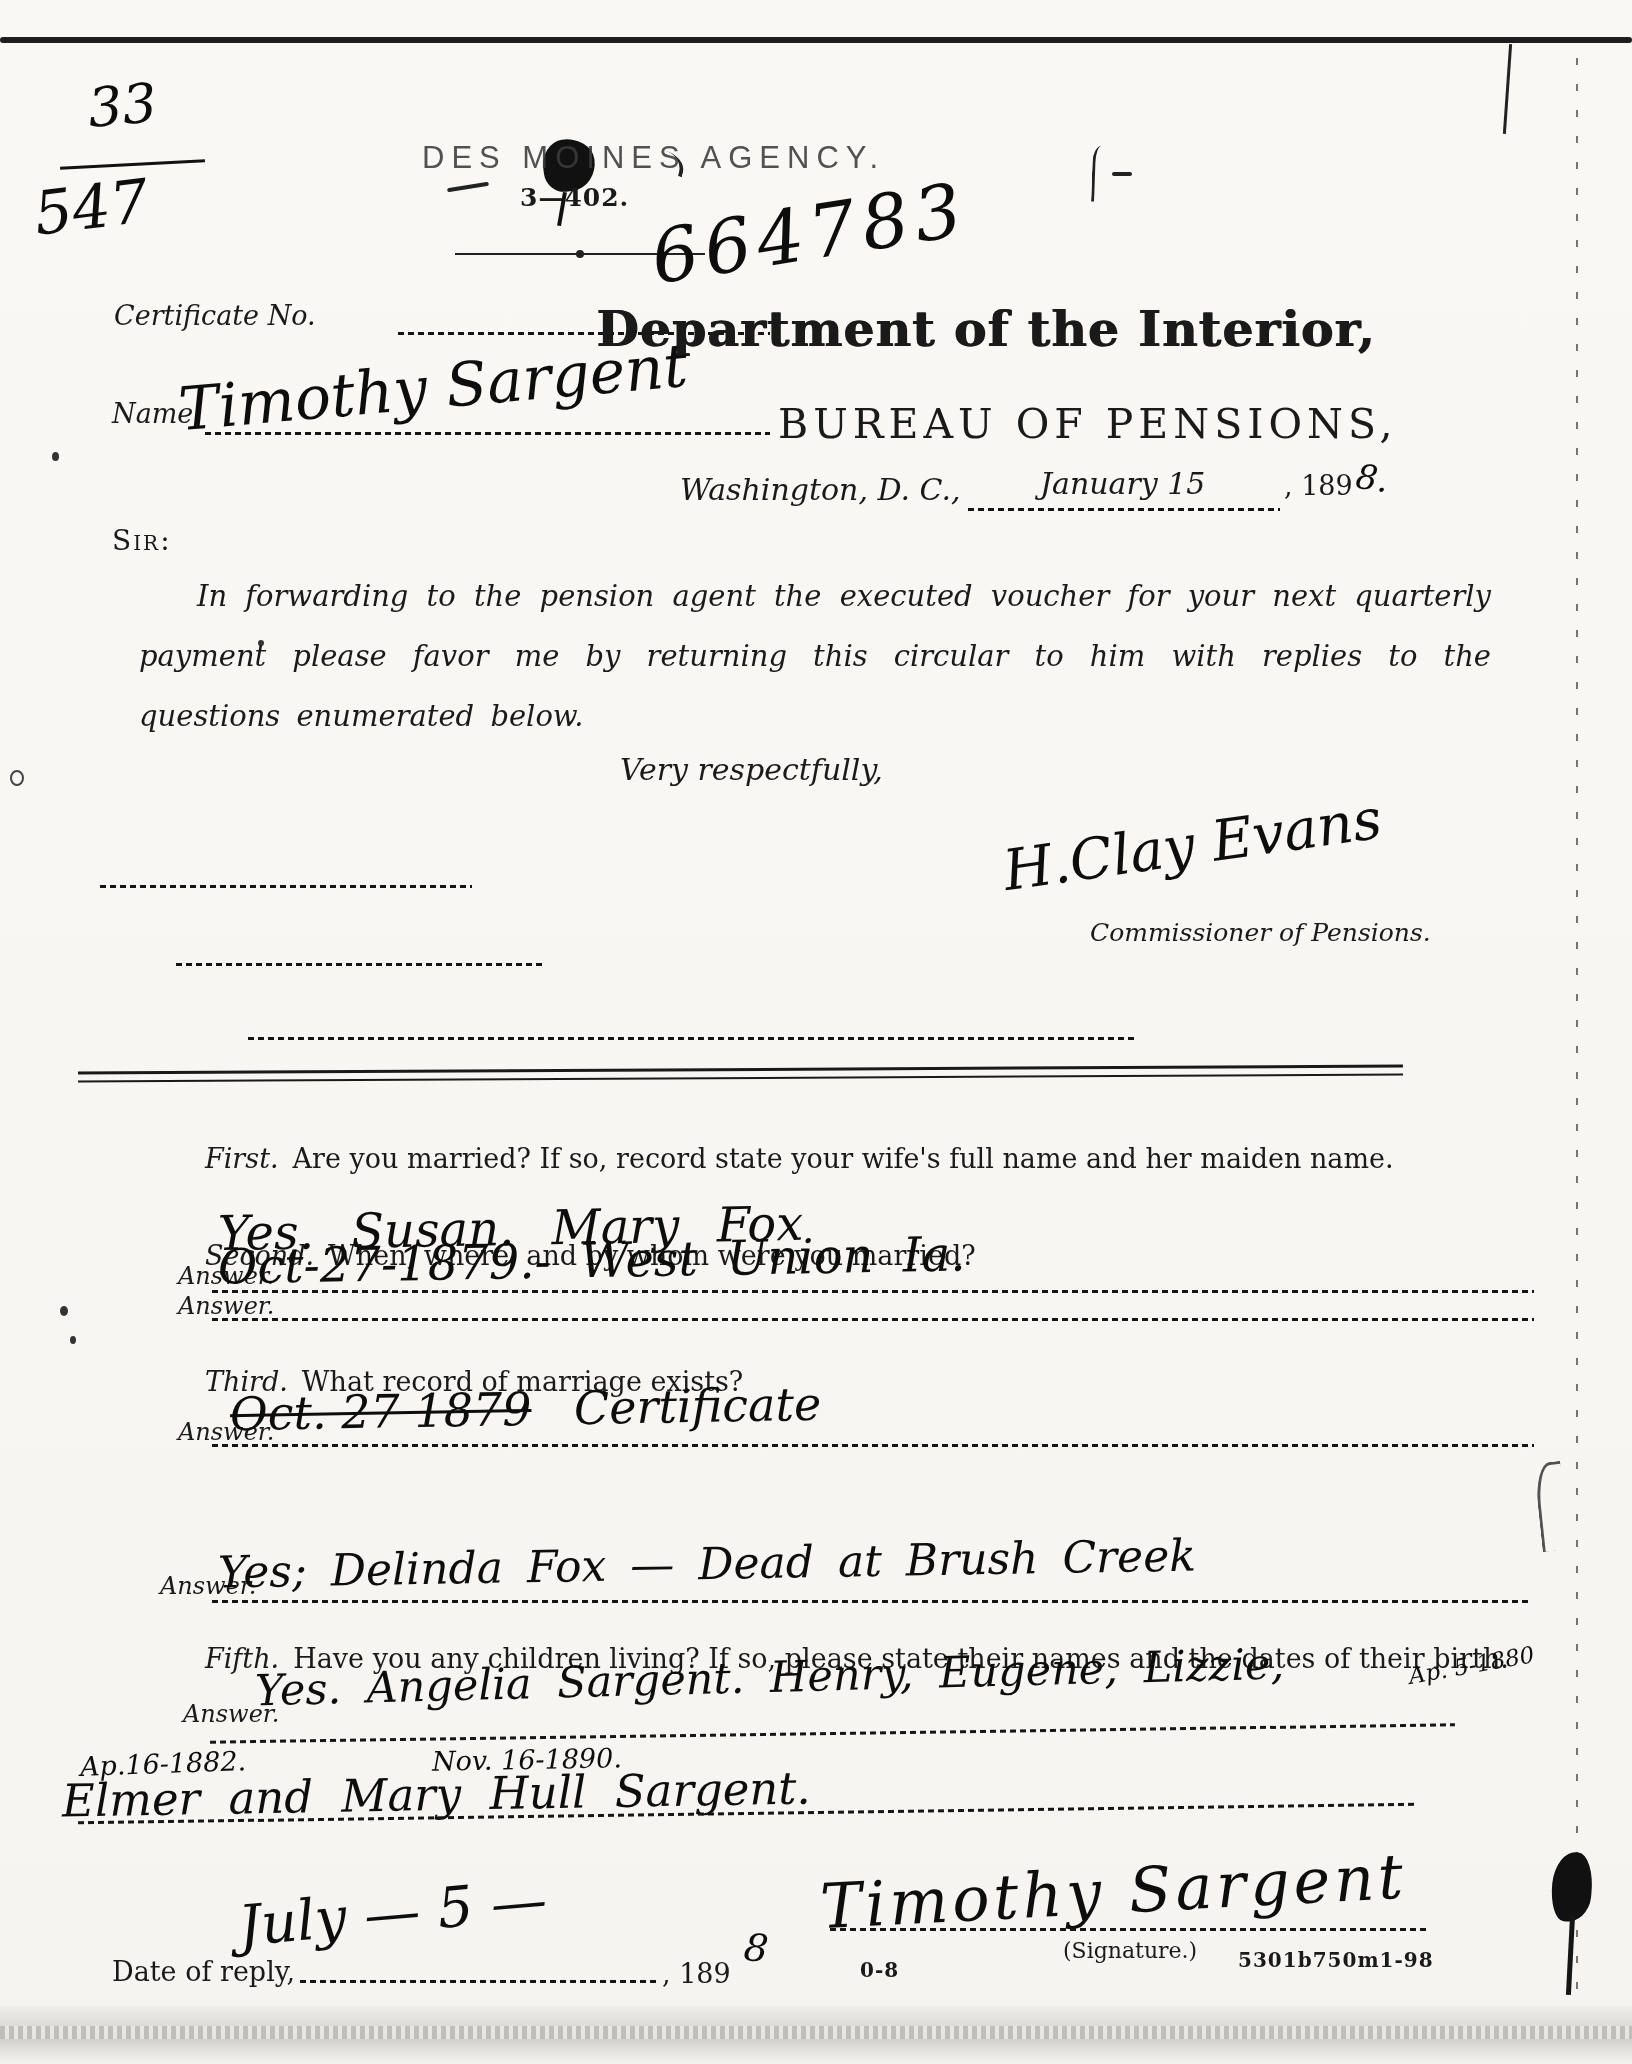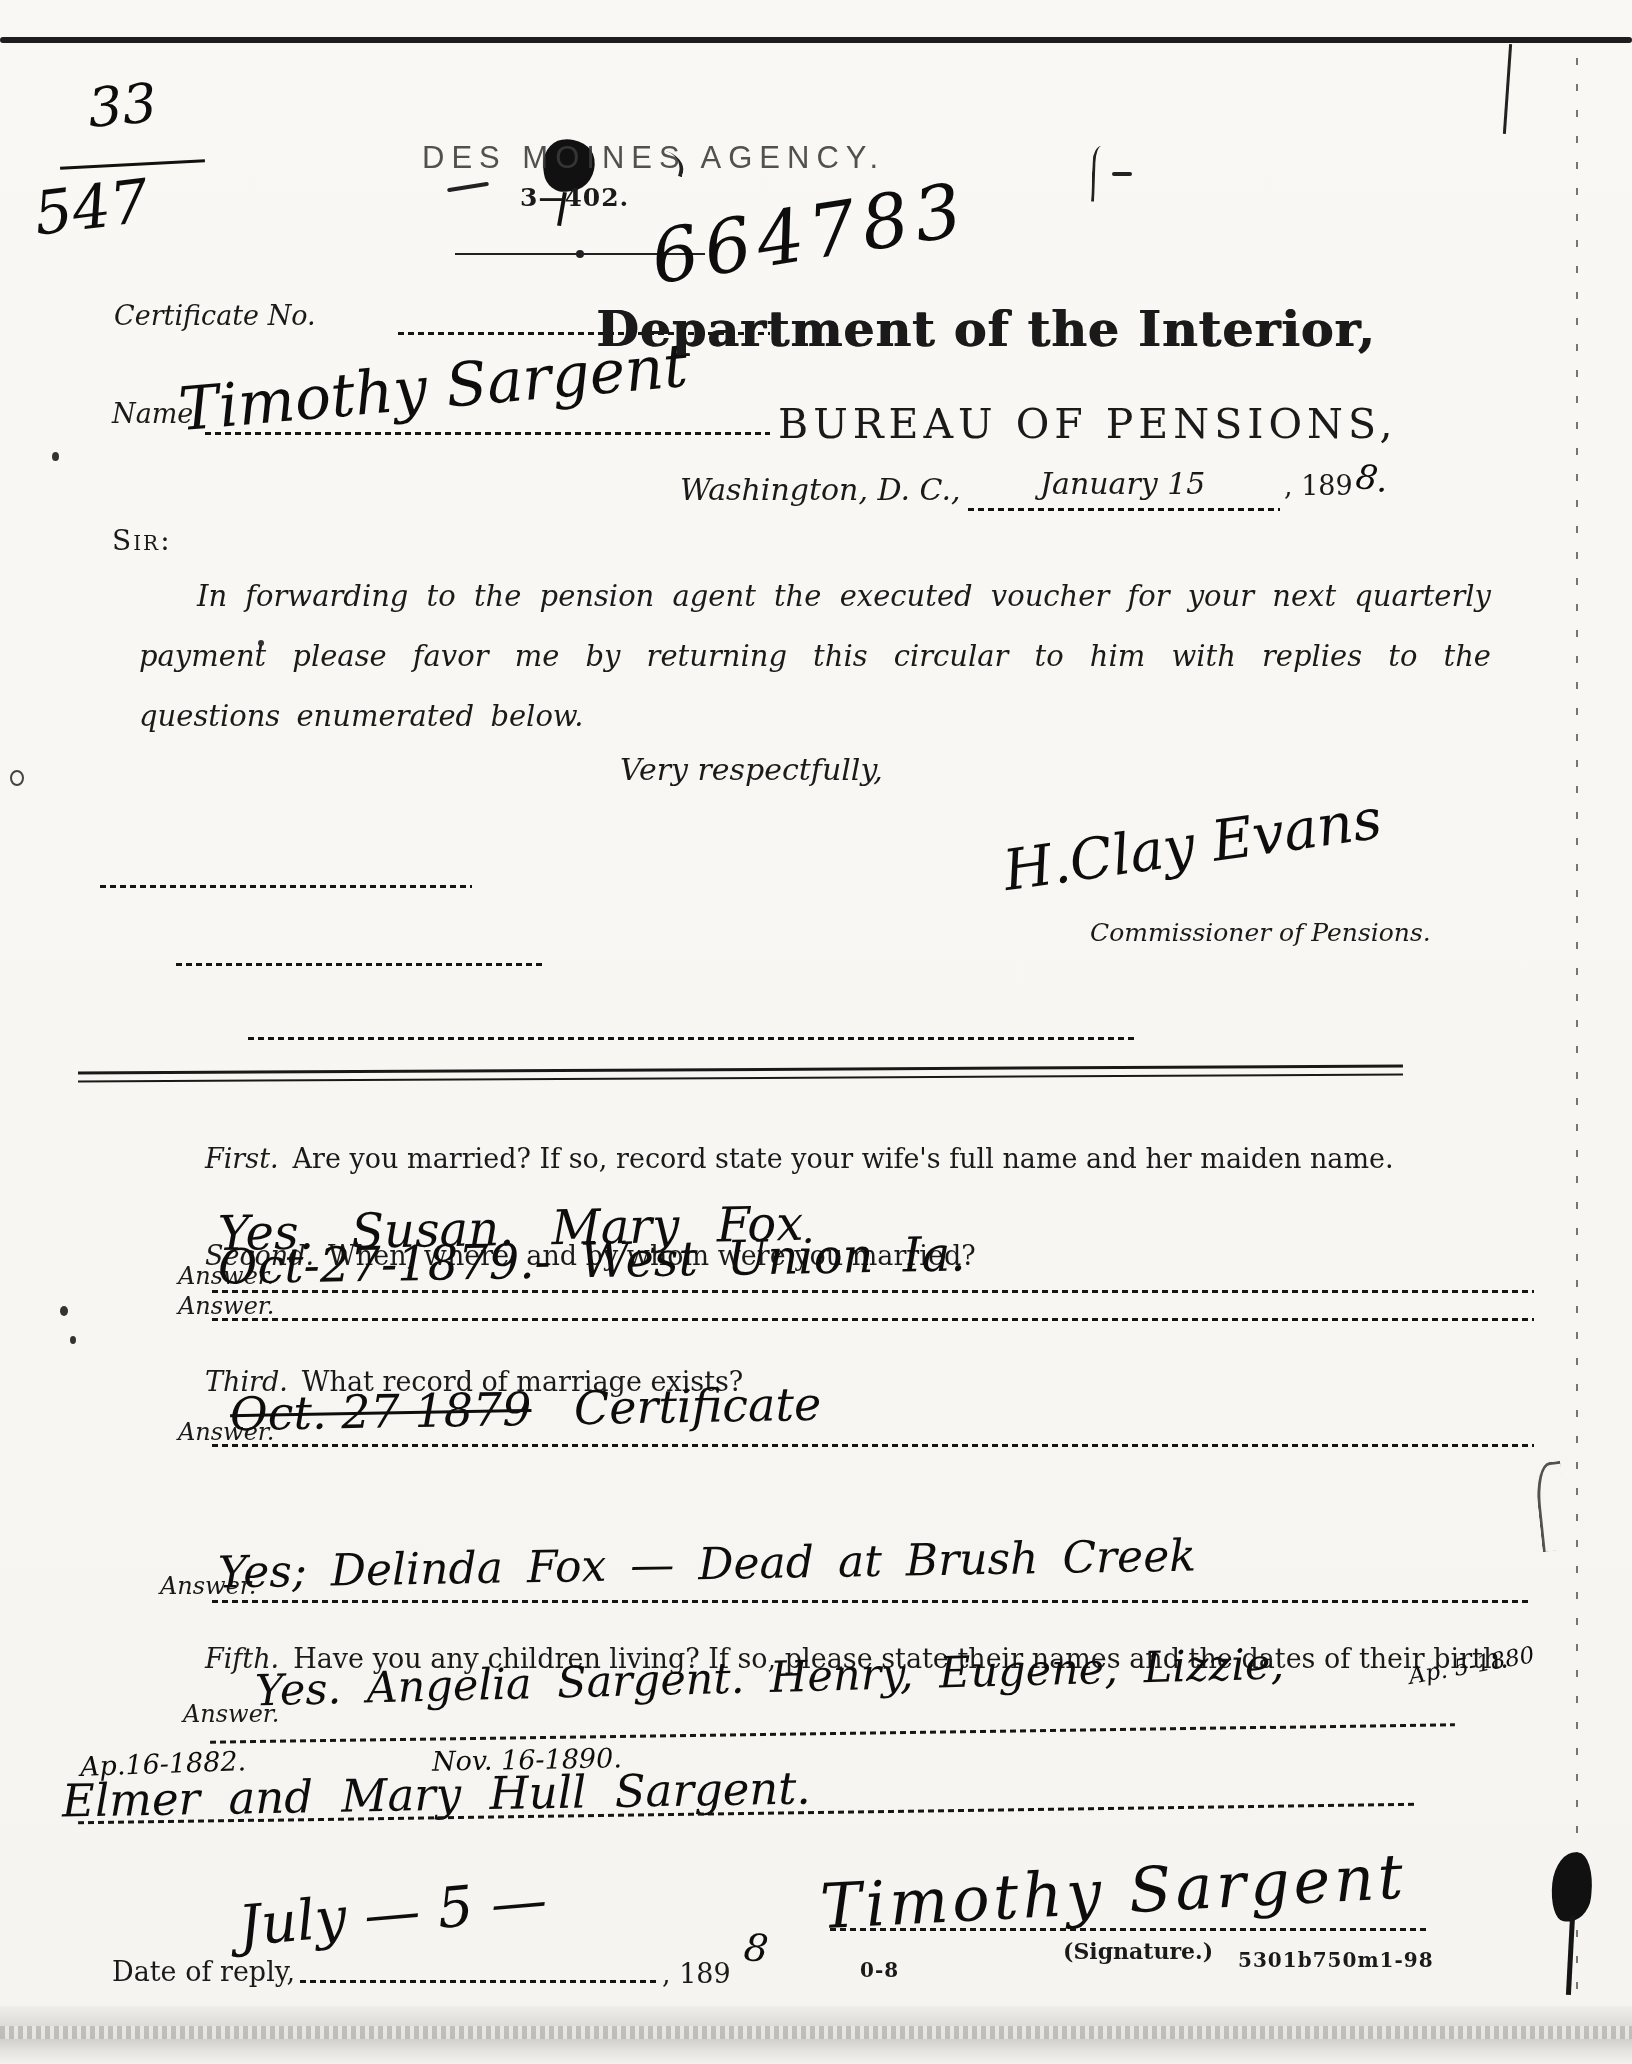--- a/index.html
+++ b/index.html
@@ -14,21 +14,21 @@
   .formno { font-weight:bold; font-size:25px; letter-spacing:1px; }
   .blackletter { font-weight:bold; font-size:49px; letter-spacing:1px; text-shadow:1px 0 0 #1a1a1a; }
   .bureau { font-size:41px; letter-spacing:5px; }
   .label-it { font-style:italic; font-size:27px; }
   .small-it { font-style:italic; font-size:24px; }
   .roman { font-size:27px; }
   .salutation { font-variant:small-caps; font-size:28px; letter-spacing:2px; }
   .bodytext { font-style:italic; font-size:29px; line-height:2.07; word-spacing:7px; text-align:justify; text-indent:58px; }
   .qline { font-size:27px; }
   .q-ordinal { font-style:italic; margin-right:14px;margin-left:27px; }
-  .caption { font-size:22px;font-weight:bold; }
+  .caption { font-size:22px; }
   .code { font-size:20px; font-weight:bold; letter-spacing:1px; }
   
   .hand { font-family:"DejaVu Serif", serif; font-style:italic; color:#0d0d0d; white-space:nowrap; }
   .struck { text-decoration:line-through; text-decoration-thickness:3px; }
   
   .dotline { height:3px; background:repeating-linear-gradient(to right,#151515 0 6px, transparent 6px 10px); }
   .dblrule { height:6px; border-top:3px solid #191919; border-bottom:2px solid #191919; }
   .shortrule { height:2px; background:#222; }
   .shortrule:after { content:""; position:absolute; left:50%; top:-3px; width:8px; height:8px; background:#222; border-radius:50%; transform:translateX(-50%); }
   

